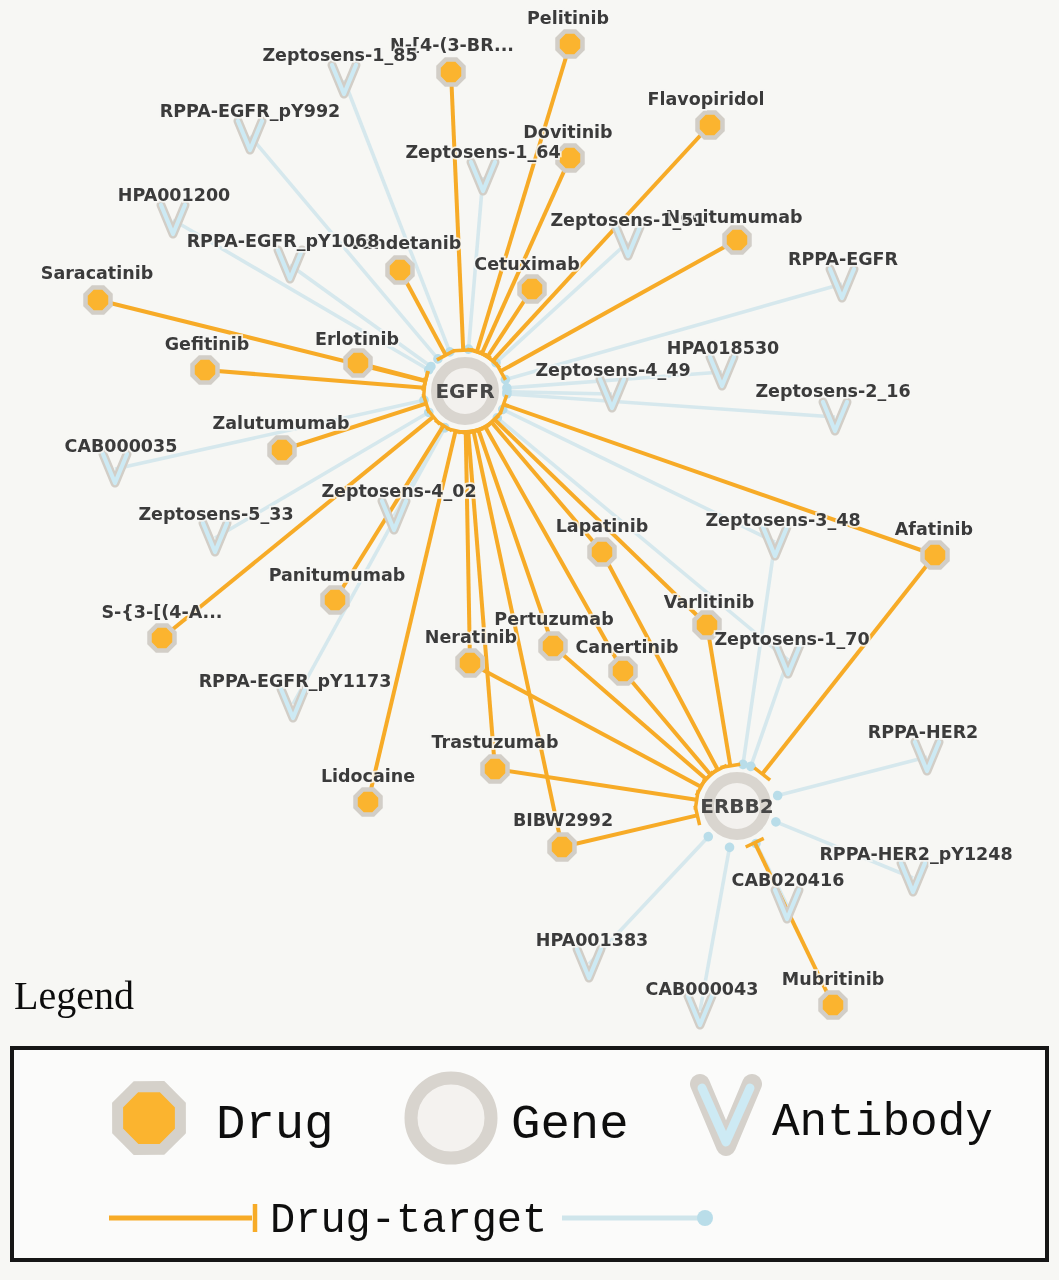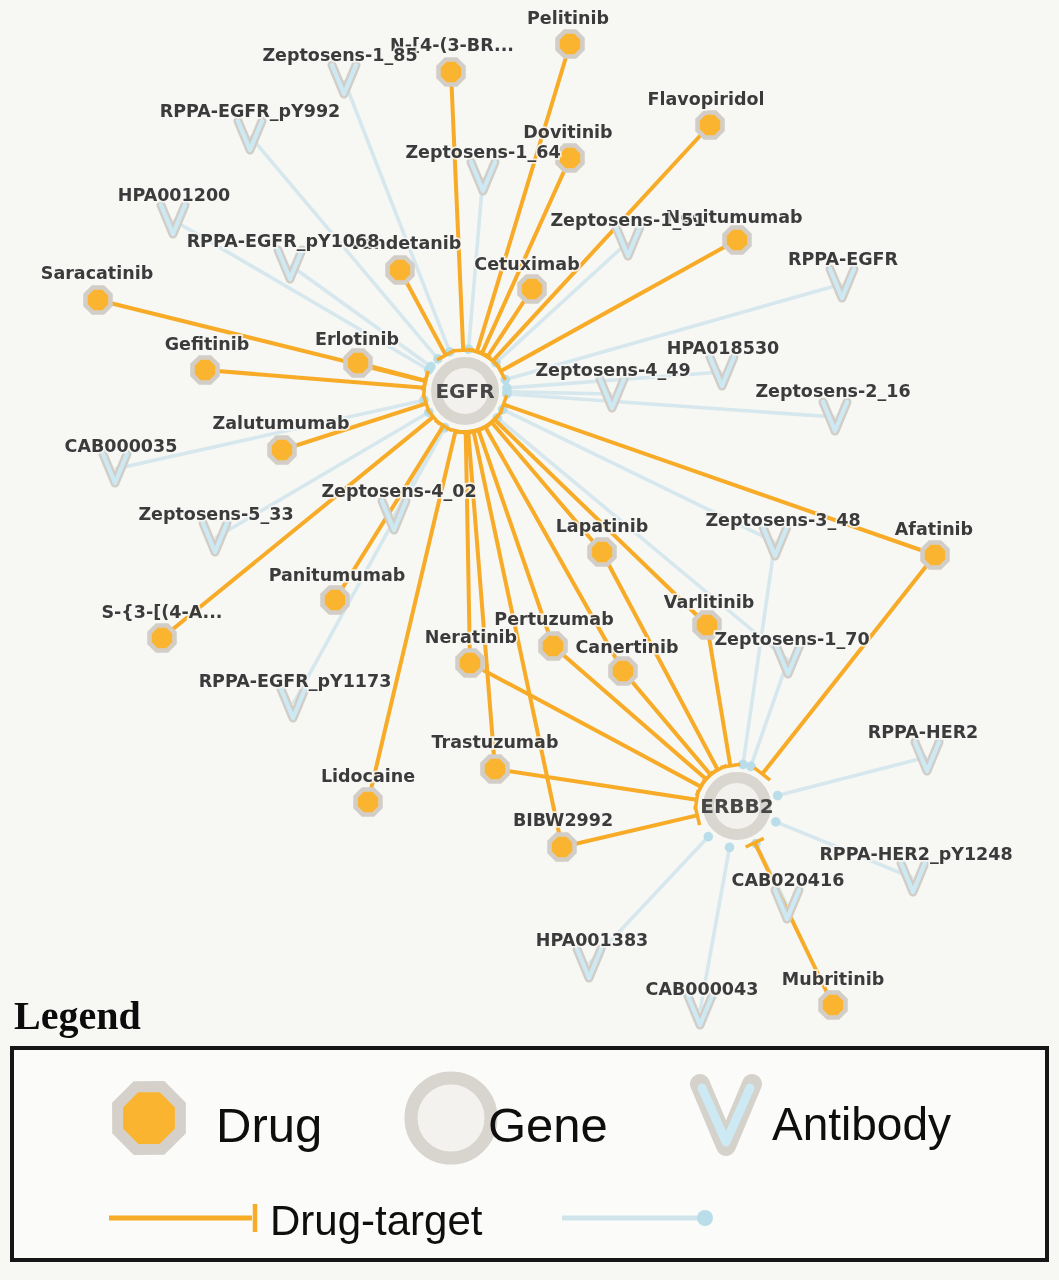--- a/index.html
+++ b/index.html
@@ -12,31 +12,31 @@
     font-family:"DejaVu Sans","Liberation Sans",sans-serif;
     font-weight:bold;font-size:17.5px;fill:#3b3b3b;
     paint-order:stroke;stroke:rgba(247,247,244,0.85);stroke-width:3.5px;
     text-anchor:middle;
   }
   .glabel{
     font-family:"DejaVu Sans","Liberation Sans",sans-serif;
     font-weight:bold;font-size:20px;fill:#474747;text-anchor:middle;
   }
   .legend-title{
-    position:absolute;left:14px;top:992px;
+    position:absolute;left:14px;top:972px;
     font-family:"Liberation Serif","DejaVu Serif",serif;
-    font-weight:bold;font-size:40px;color:#0c0c0c;
+    font-weight:normal;font-size:40px;color:#0c0c0c;
   }
   .legend-box{
     position:absolute;left:10px;top:1046px;width:1031px;height:208px;
     background:#fbfbfa;border:4px solid #161616;
   }
   .legend-svg{position:absolute;left:0;top:0;}
   .litem{
-    position:absolute;font-family:Liberation Sans, sans-serif;
+    position:absolute;font-family:Liberation Mono, monospace;
     color:#0e0e0e;white-space:nowrap;
   }
   .row1{font-size:49px;top:47px;}
   .row2{font-size:42px;top:147px;}
 </style>
 </head>
 <body>
 
 <svg id="net" width="1059" height="1280">
   <defs>
@@ -234,16 +234,16 @@
     <path d="M 686 34 L 712 96 L 738 34" fill="none" stroke="#d5d1cb" stroke-width="20" stroke-linecap="round" stroke-linejoin="round"></path>
     <path d="M 688 38 L 712 92 L 736 38" fill="none" stroke="#cdeaf4" stroke-width="9" stroke-linecap="round" stroke-linejoin="round"></path>
 
     <line x1="95" y1="168" x2="238" y2="168" stroke="#F7AB27" stroke-width="5"></line>
     <line x1="241" y1="154" x2="241" y2="182" stroke="#F7AB27" stroke-width="4.5"></line>
 
     <line x1="548" y1="168" x2="686" y2="168" stroke="#cfe5eb" stroke-width="5"></line>
     <circle cx="691" cy="168" r="8" fill="#b9dde9"></circle>
   </svg>
   <div class="litem row1" style="left:202px">Drug</div>
-  <div class="litem row1" style="left:474px">Gene</div>
+  <div class="litem row1" style="left:497px">Gene</div>
   <div class="litem row1" style="left:758px;font-size:46px">Antibody</div>
   <div class="litem row2" style="left:256px">Drug-target</div>
 </div>
 
 </body></html>

